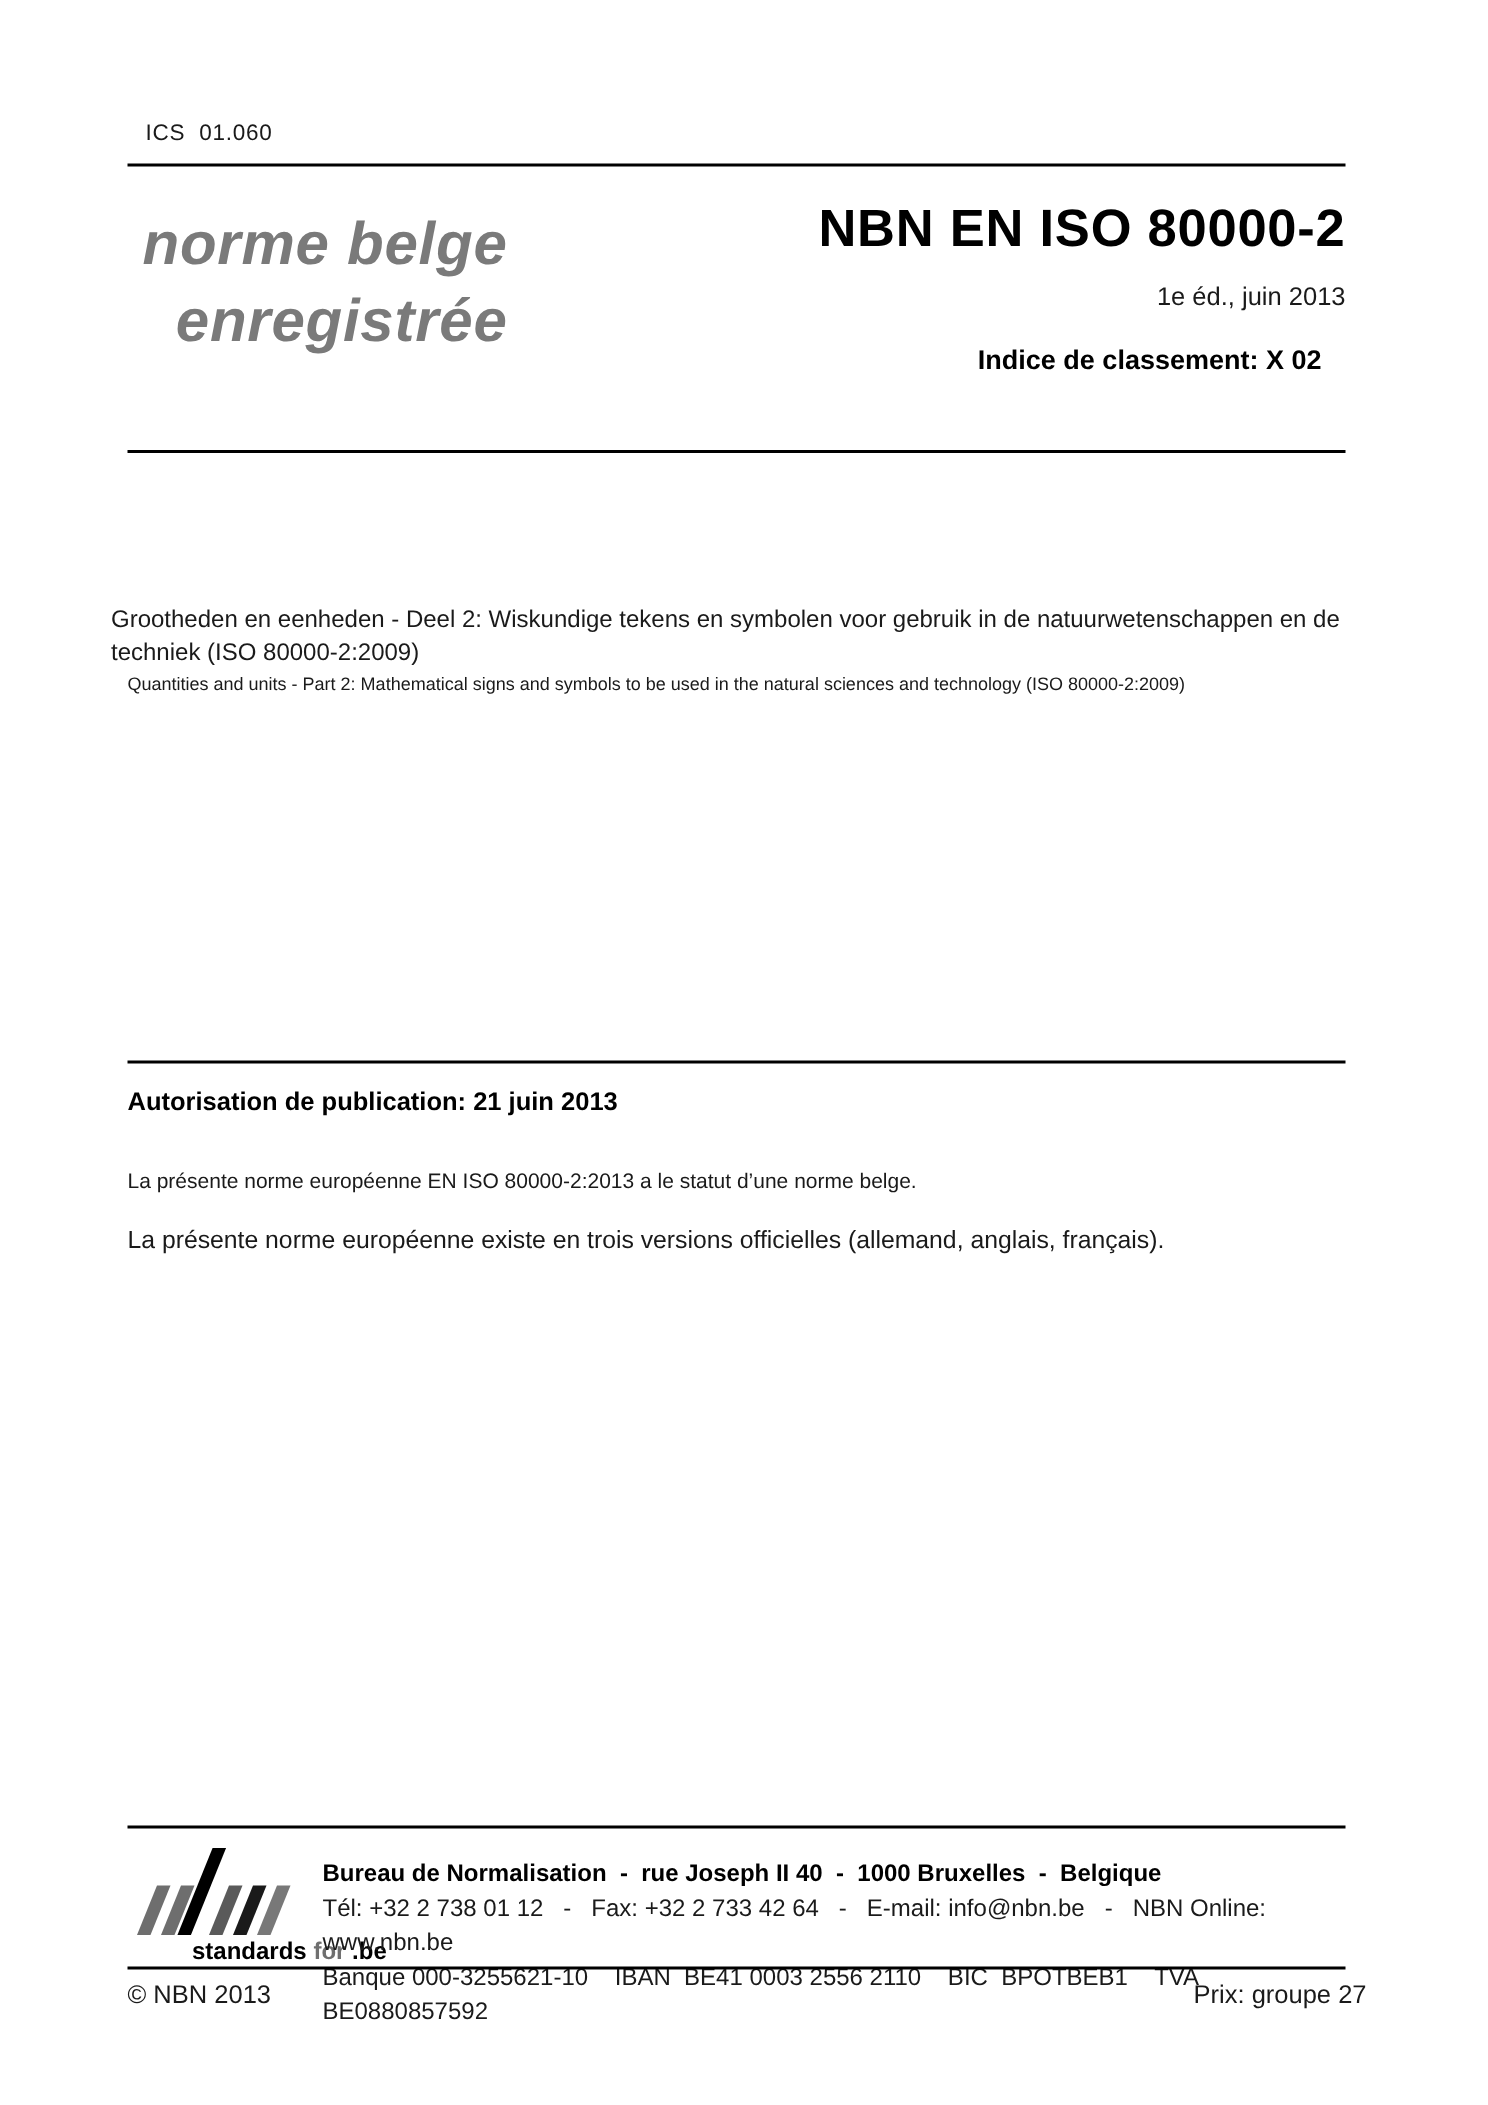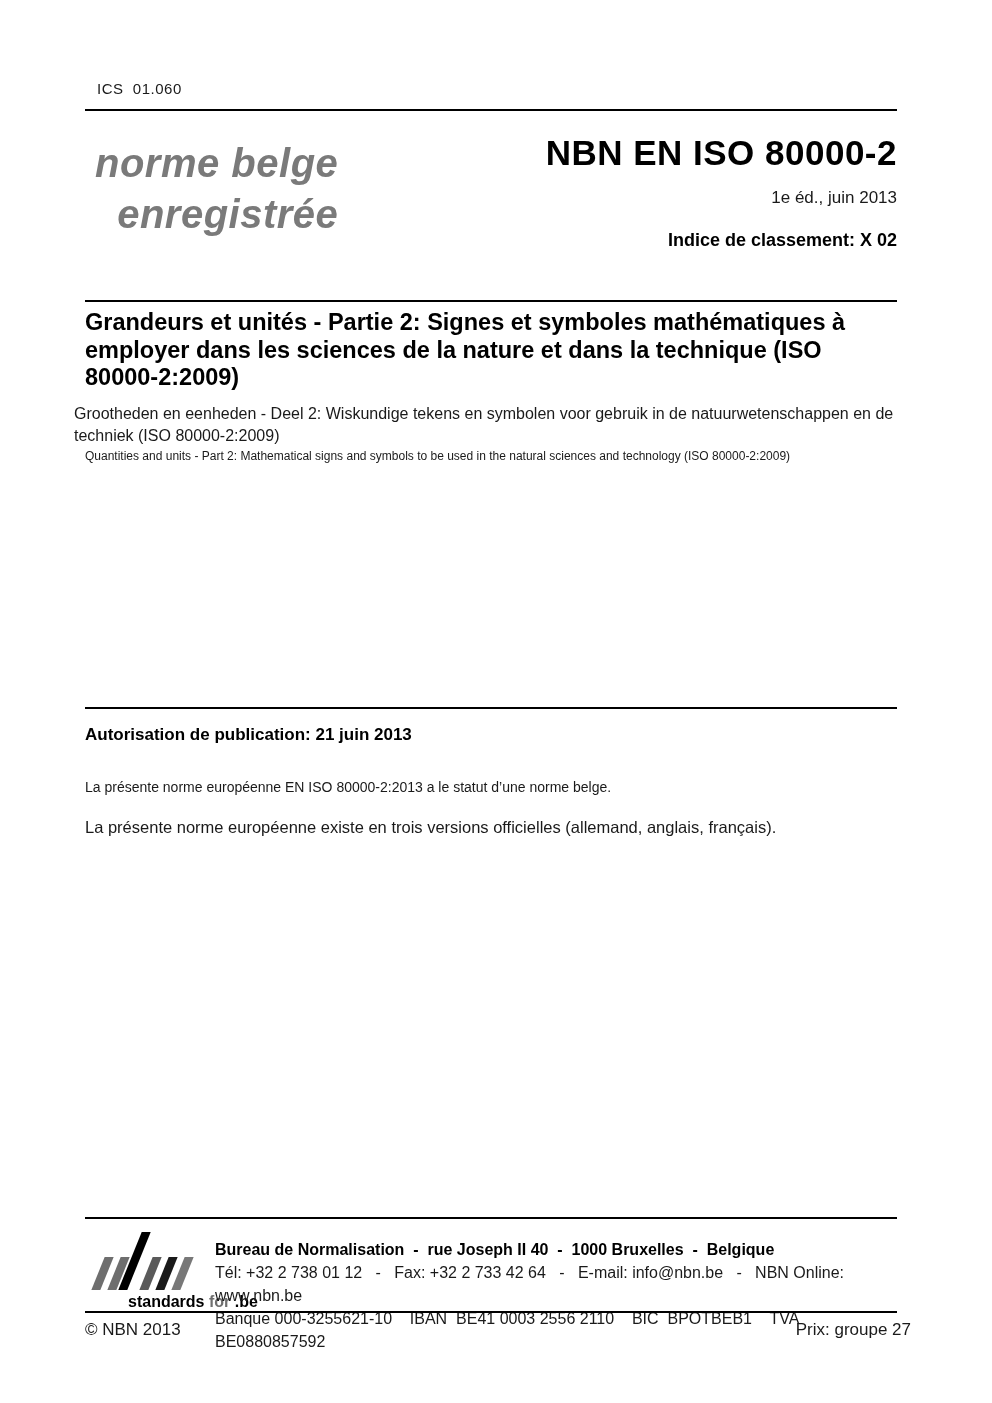--- a/index.html
+++ b/index.html
@@ -53,21 +53,21 @@
     letter-spacing: 0.5px;
   }
   .edition {
     position: absolute;
     right: 95px; top: 188px;
     font-size: 17px;
     color: #1a1a1a;
   }
   .classification {
     position: absolute;
-    right: 95px; top: 230px;
+    right: 111px; top: 230px;
     font-size: 18px;
     font-weight: bold;
     color: #000000;
     text-align: right;
   }
 
   .title-fr {
     position: absolute;
     left: 85px; top: 309px;
     width: 800px;
@@ -183,21 +183,20 @@
   <div class="doc-type">
     <div>norme belge</div>
     <div>enregistrée</div>
   </div>
 
   <div class="std-code">NBN EN ISO 80000-2</div>
   <div class="edition">1e éd., juin 2013</div>
   <div class="classification">Indice de classement: X 02</div>
 
   <div class="rule" style="top:300px;"></div>
-  <div class="title-fr">Grandeurs et unités - Partie 2: Signes et symboles mathématiques à employer dans les sciences de la nature et dans la technique (ISO 80000-2:2009)</div>
   <div class="title-nl">Grootheden en eenheden - Deel 2: Wiskundige tekens en symbolen voor gebruik in de natuurwetenschappen en de techniek (ISO 80000-2:2009)</div>
   <div class="title-en">Quantities and units - Part 2: Mathematical signs and symbols to be used in the natural sciences and technology (ISO 80000-2:2009)</div>
 
   <div class="rule" style="top:707px;"></div>
   <div class="authorization">Autorisation de publication: 21 juin 2013</div>
   <div class="para-1">La présente norme européenne EN ISO 80000-2:2013 a le statut d’une norme belge.</div>
   <div class="para-2">La présente norme européenne existe en trois versions officielles (allemand, anglais, français).</div>
 
   <div class="rule" style="top:1217px;"></div>
 

